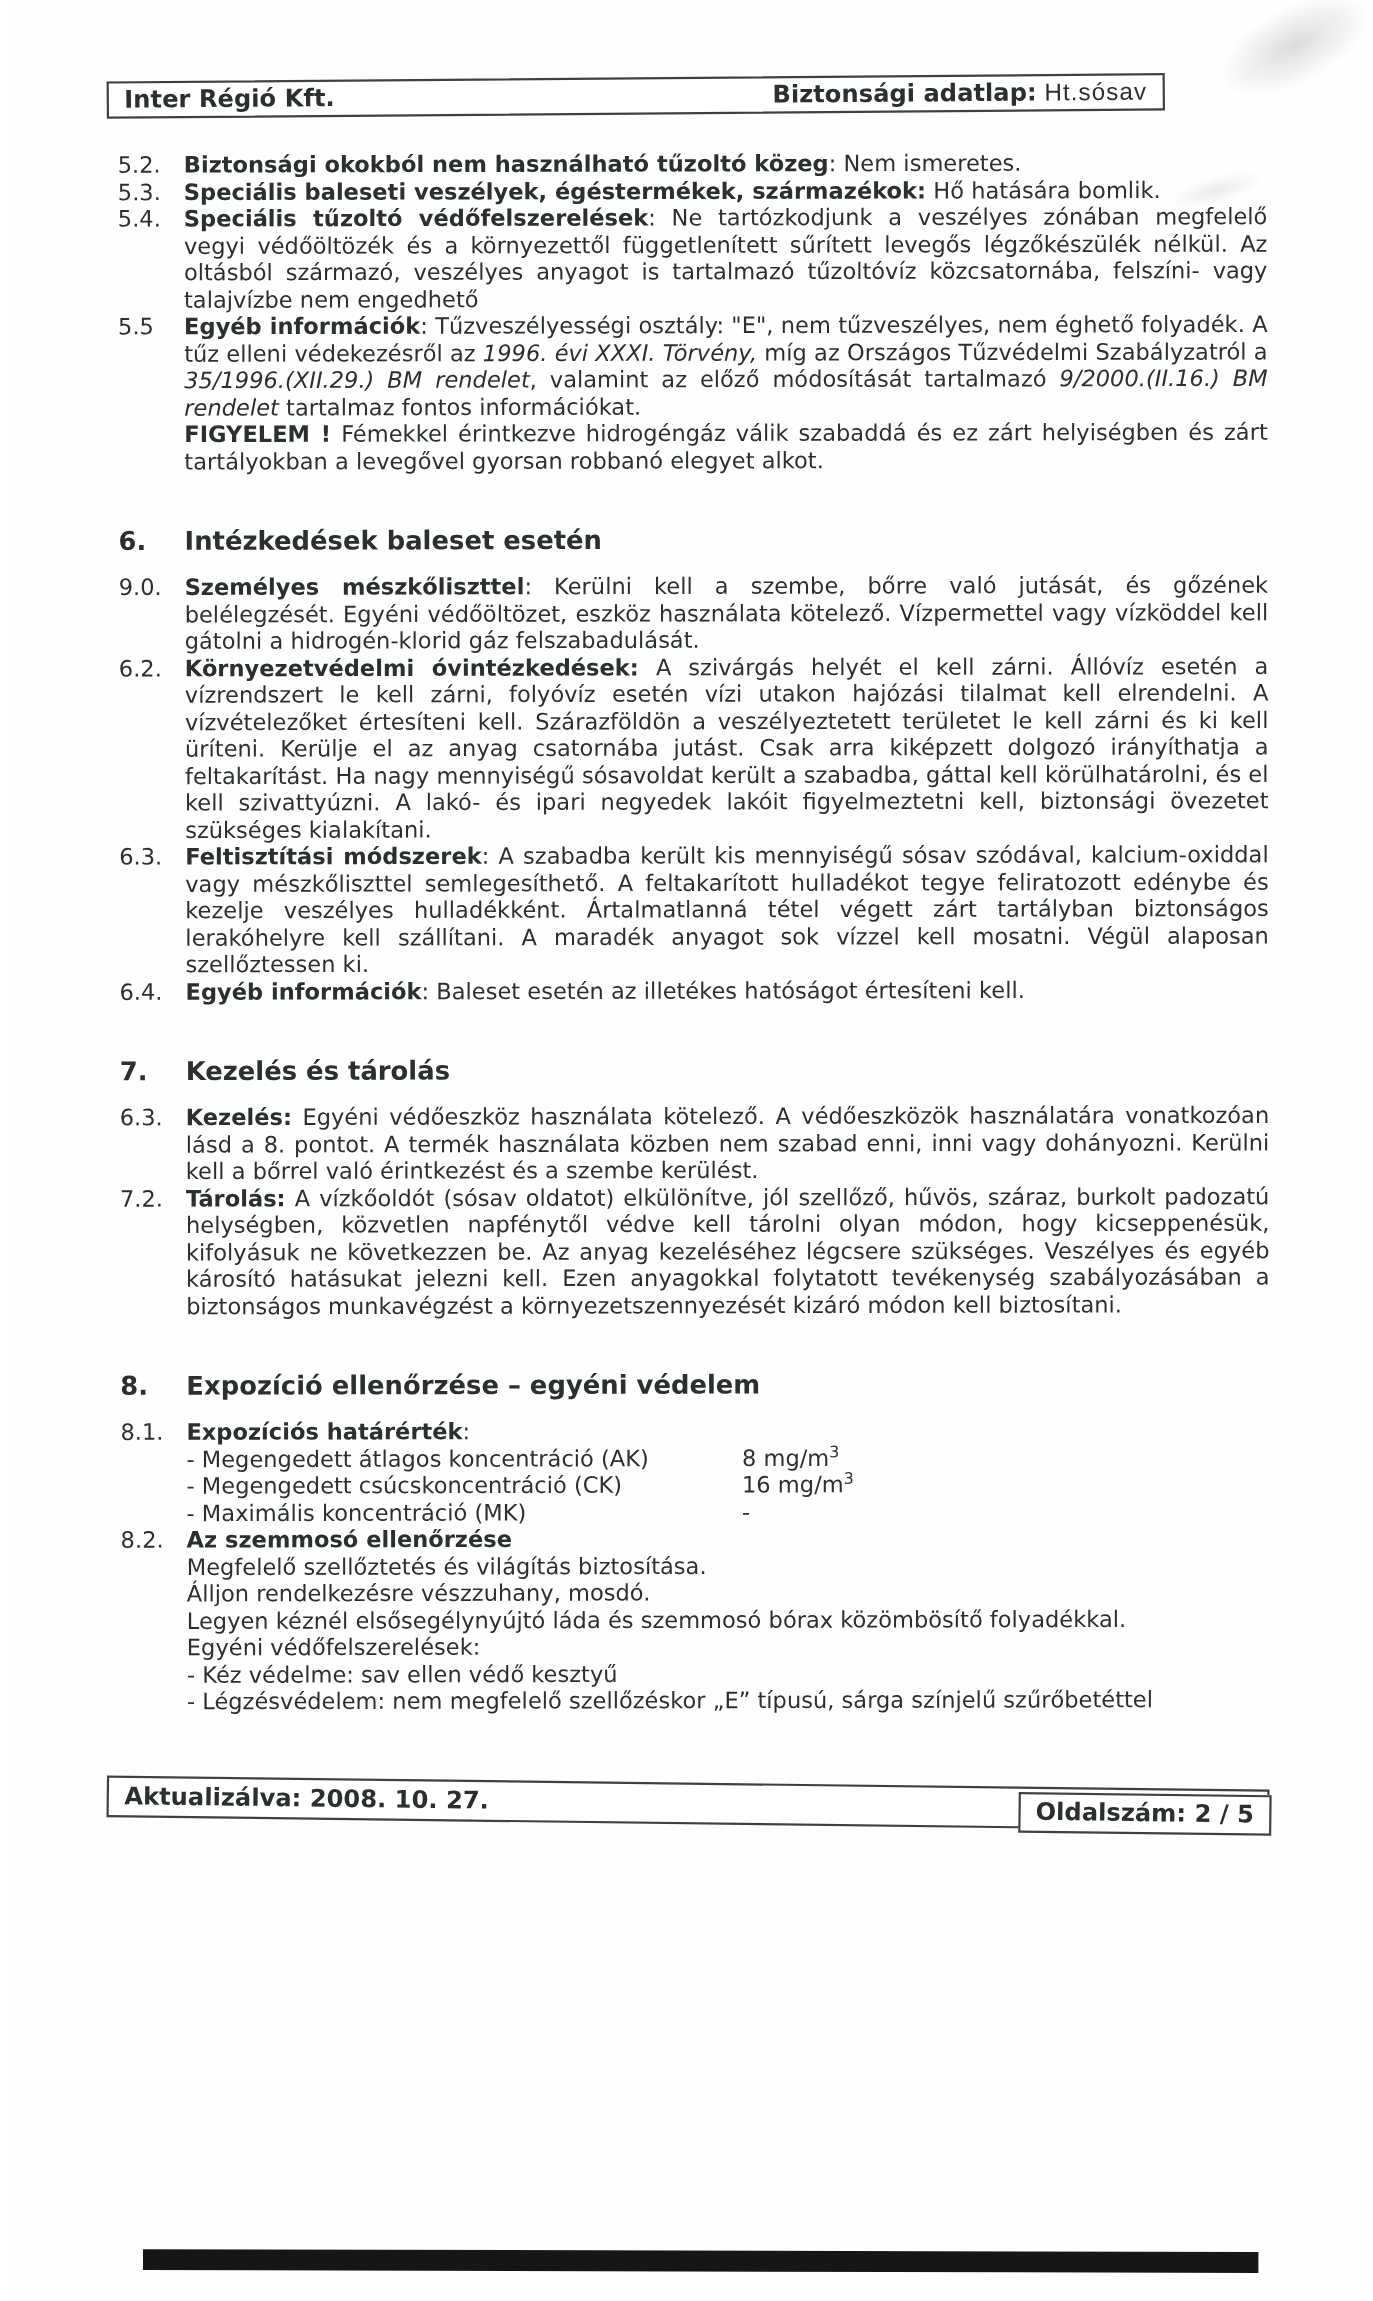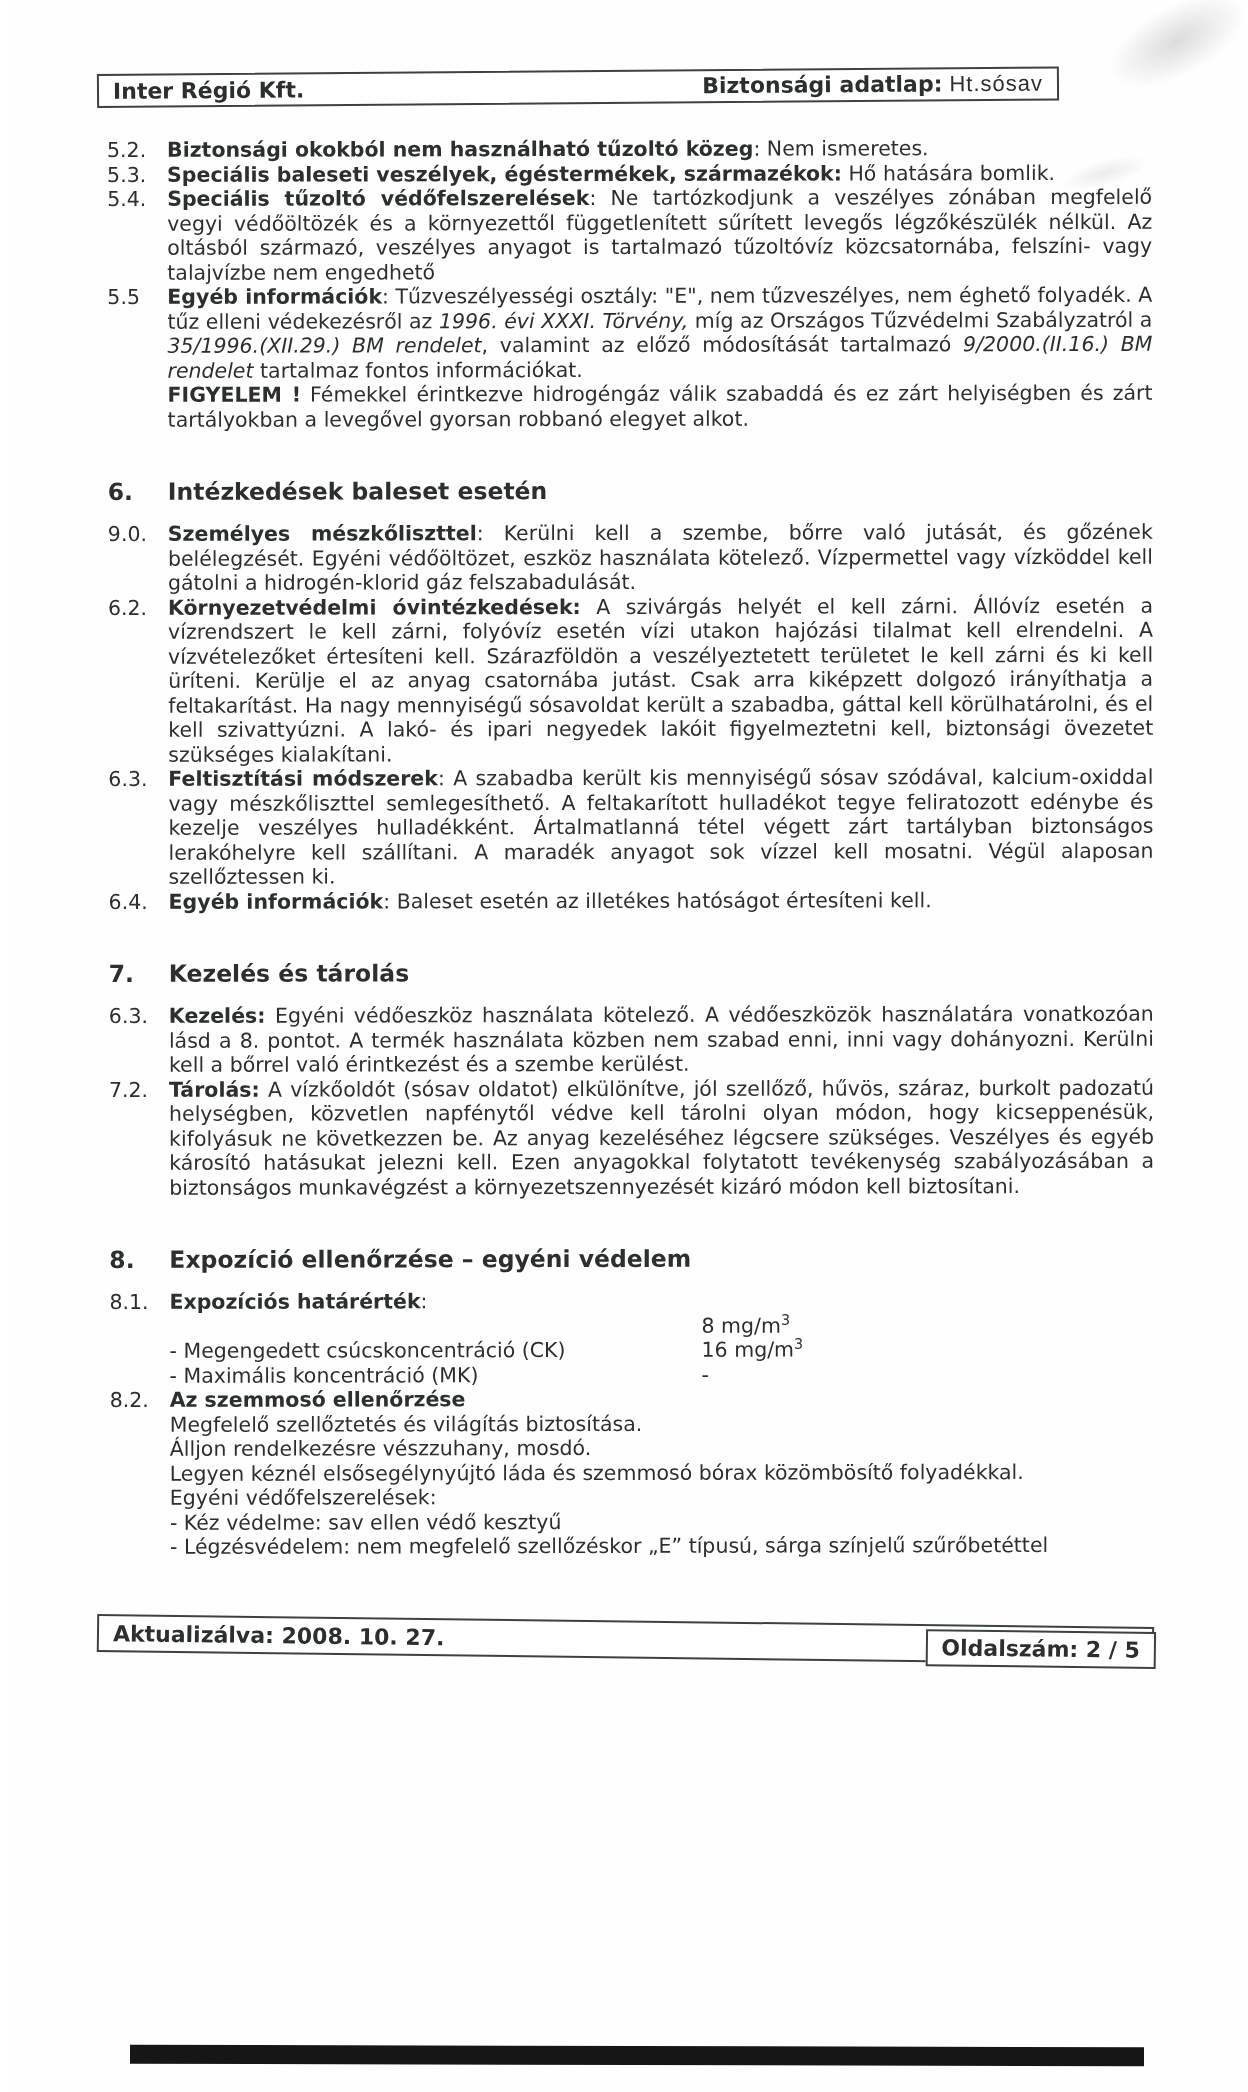--- a/index.html
+++ b/index.html
@@ -30,21 +30,21 @@
     transform:rotate(-0.12deg);transform-origin:top left;
     font-size:20.5px;line-height:24.5px;
   }
   .item{display:flex;}
   .item .num{flex:0 0 60px;}
   .item .content{flex:1;text-align:justify;position:relative;min-height:24.5px;}
   .item .content.nojust{text-align:left;}
   .heading-item{margin:46px 0 16px 0;font-size:23.5px;font-weight:bold;line-height:28px;}
   .seg-b{font-weight:bold;}
   .seg-i{font-style:italic;}
-  .spec-value{position:absolute;left:532px;top:0;}
+  .spec-value{position:absolute;left:505px;top:0;}
   sup{font-size:0.7em;line-height:0;}
   
   .footer-box{
     position:absolute;left:85px;top:1614px;width:1057px;height:38px;
     border:2px solid #3c4244;box-sizing:border-box;
     transform:rotate(0.7deg);transform-origin:left center;
     display:flex;align-items:center;justify-content:space-between;
     padding:0 0 0 14px;background:#fff;
   }
   .footer-box .updated{font-weight:bold;font-size:22px;}
@@ -143,21 +143,21 @@
       <div class="item heading-item">
         <span class="num">8.</span>
         <span class="content nojust">Expozíció ellenőrzése – egyéni védelem</span>
       </div>
       <div class="item">
         <span class="num">8.1.</span>
         <span class="content"><span class="seg-b">Expozíciós határérték</span><span>:</span></span>
       </div>
       <div class="item">
         <span class="num"></span>
-        <span class="content nojust"><span class="spec-value">8 mg/m<sup>3</sup></span></span>
+        <span class="content nojust"><span>- Megengedett átlagos koncentráció (AK)</span><span class="spec-value">8 mg/m<sup>3</sup></span></span>
       </div>
       <div class="item">
         <span class="num"></span>
         <span class="content nojust"><span>- Megengedett csúcskoncentráció (CK)</span><span class="spec-value">16 mg/m<sup>3</sup></span></span>
       </div>
       <div class="item">
         <span class="num"></span>
         <span class="content nojust"><span>- Maximális koncentráció (MK)</span><span class="spec-value">-</span></span>
       </div>
       <div class="item">

